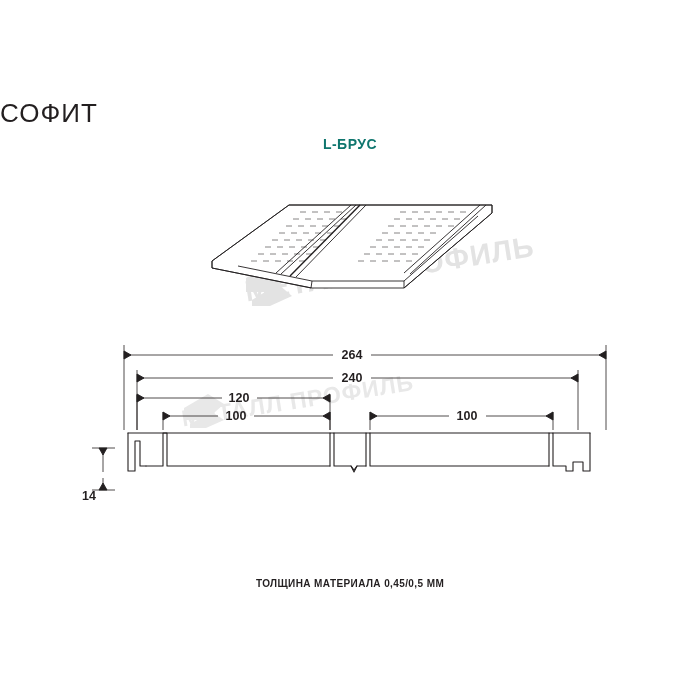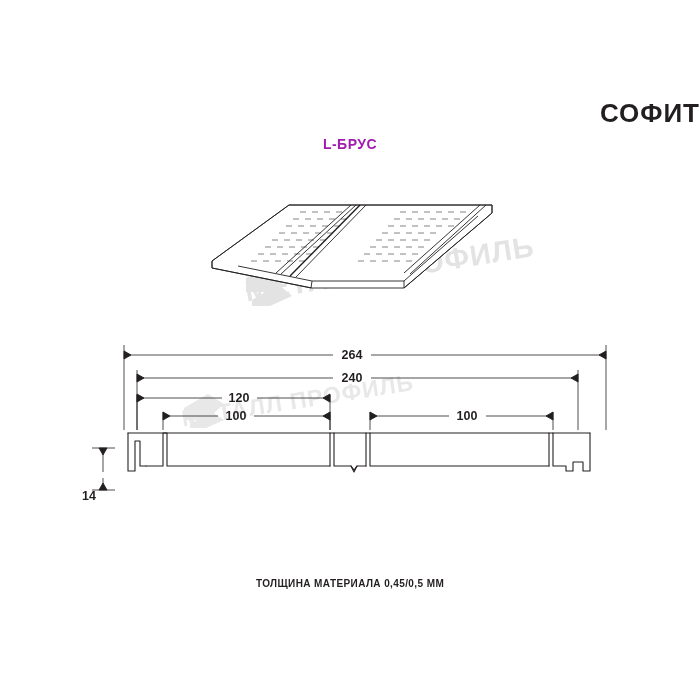--- a/index.html
+++ b/index.html
@@ -18,36 +18,36 @@
   .page {
     position: relative;
     width: 700px;
     height: 700px;
   }
   .title {
     position: absolute;
     top: 98px;
     left: 0;
     width: 700px;
-    text-align: right;
+    text-align: left;
     font-size: 26px;
-    font-weight: bold;
+    font-weight: normal;
     letter-spacing: 1px;
     color: #231f20;
   }
   .subtitle {
     position: absolute;
     top: 136px;
     left: 0;
     width: 700px;
     text-align: center;
     font-size: 14px;
     font-weight: bold;
     letter-spacing: 0.5px;
-    color: #a21caf;
+    color: #0f766e;
   }
   .footnote {
     position: absolute;
     top: 578px;
     left: 0;
     width: 700px;
     text-align: center;
     font-size: 10px;
     font-weight: bold;
     letter-spacing: 0.4px;

